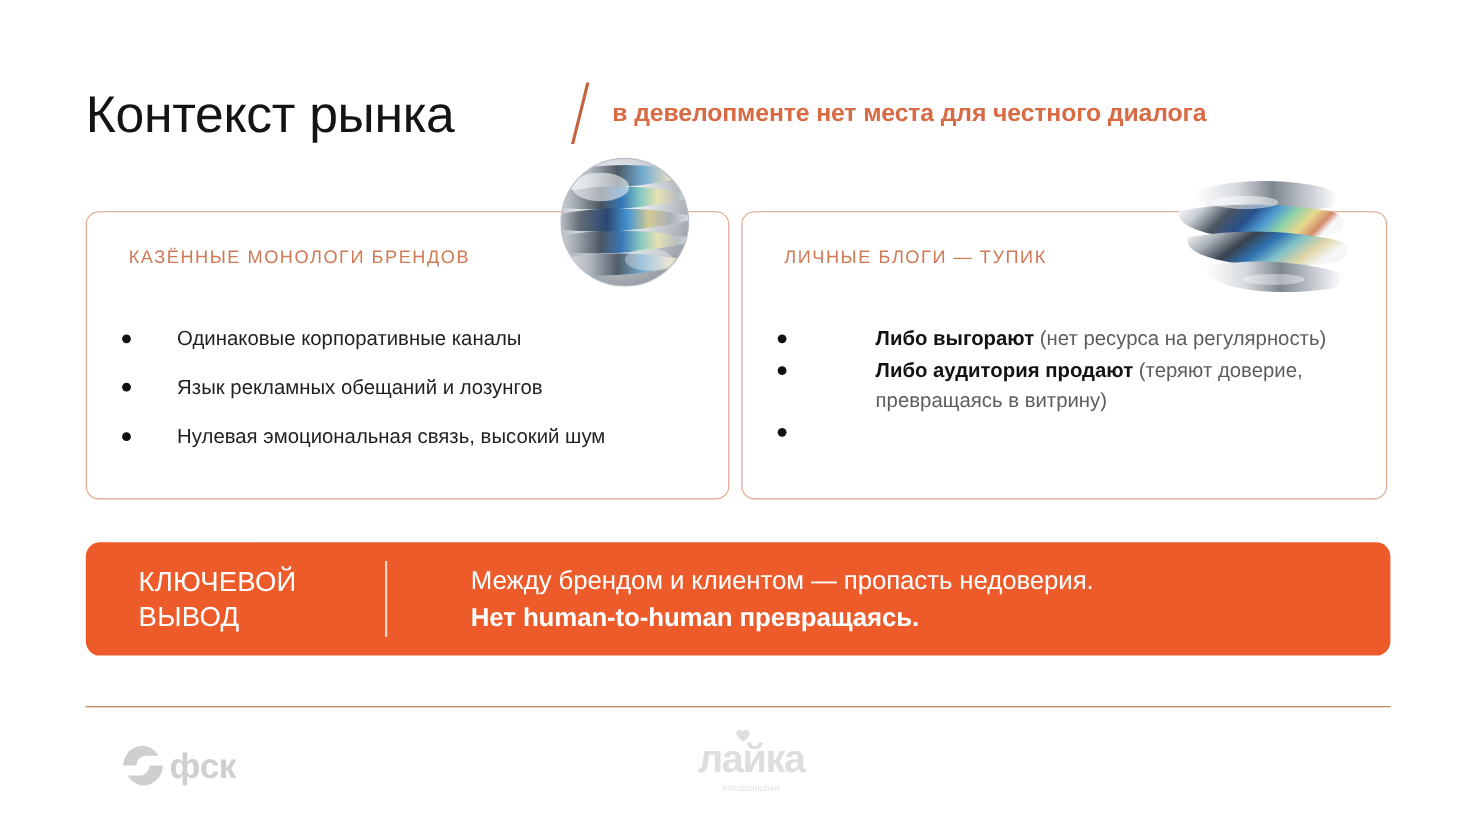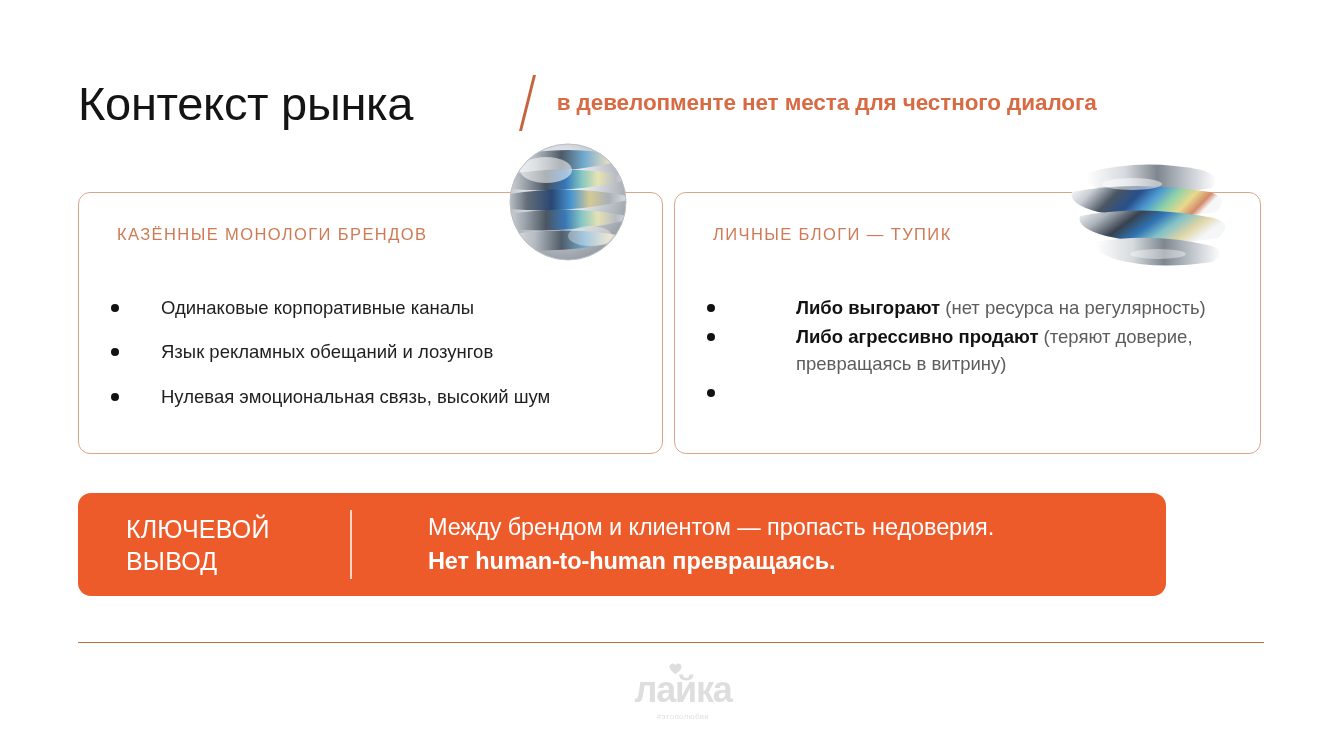--- a/index.html
+++ b/index.html
@@ -119,21 +119,21 @@
     pointer-events: none;
   }
   .orn-sphere { left: 498px; top: 136px; width: 140px; height: 128px; }
   .orn-ribbon { left: 1062px; top: 162px; width: 176px; height: 112px; }
 
   
   .banner {
     position: absolute;
     left: 78px;
     top: 493px;
-    width: 1088px;
+    width: 1186px;
     height: 103px;
     background: #ed5b2b;
     border-radius: 13px;
     display: flex;
     align-items: center;
     box-sizing: border-box;
   }
   .banner-label {
     margin-left: 48px;
     width: 224px;
@@ -250,21 +250,21 @@
 
   <div class="card card-right">
     <div class="card-head">ЛИЧНЫЕ БЛОГИ — ТУПИК</div>
     <ul class="bullets">
       <li class="bullet">
         <span class="dot"></span>
         <span class="bullet-text"><span class="b-strong">Либо выгорают</span><span class="b-muted"> (нет ресурса на регулярность)</span></span>
       </li>
       <li class="bullet">
         <span class="dot"></span>
-        <span class="bullet-text"><span class="b-strong">Либо агрессивно продают</span><span class="b-muted"> (теряют доверие, превращаясь в витрину)</span></span>
+        <span class="bullet-text"><span class="b-strong">Либо аудитория продают</span><span class="b-muted"> (теряют доверие, превращаясь в витрину)</span></span>
       </li>
       <li class="bullet">
         <span class="dot"></span>
       </li>
     </ul>
   </div>
 
   <div class="ornament orn-sphere">
     <svg viewBox="0 0 140 128" width="140" height="128">
       <defs>
@@ -362,20 +362,27 @@
     <div class="banner-label">КЛЮЧЕВОЙ ВЫВОД</div>
     <div class="banner-divider"></div>
     <div class="banner-text">
       <div class="banner-line1">Между брендом и клиентом — пропасть недоверия.</div>
       <div class="banner-line2">Нет human-to-human превращаясь.</div>
     </div>
   </div>
 
   <div class="footer-rule"></div>
 
+  <div class="footer-logo-fsk">
+    <svg width="40" height="40" viewBox="0 0 40 40">
+      <path d="M20 2 A18 18 0 0 0 2 20 L14 20 A9 9 0 0 1 23 11 L34 11 A18 18 0 0 0 20 2 Z" fill="#cfcfcf"></path>
+      <path d="M20 38 A18 18 0 0 0 38 20 L26 20 A9 9 0 0 1 17 29 L6 29 A18 18 0 0 0 20 38 Z" fill="#cfcfcf"></path>
+    </svg>
+    <span class="fsk-text">фск</span>
+  </div>
 
   <div class="footer-logo-laika">
     <div class="laika-word"><svg class="laika-heart" viewBox="0 0 14 13">
         <path d="M7 12.2 C2.2 8.6 0.4 6.3 0.4 4 C0.4 1.9 2 0.5 3.9 0.5 C5.2 0.5 6.4 1.2 7 2.2 C7.6 1.2 8.8 0.5 10.1 0.5 C12 0.5 13.6 1.9 13.6 4 C13.6 6.3 11.8 8.6 7 12.2 Z" fill="#dedede"></path>
       </svg>лайка</div>
     <div class="laika-tag">#этополюбви</div>
   </div>
 
 </div>
 

